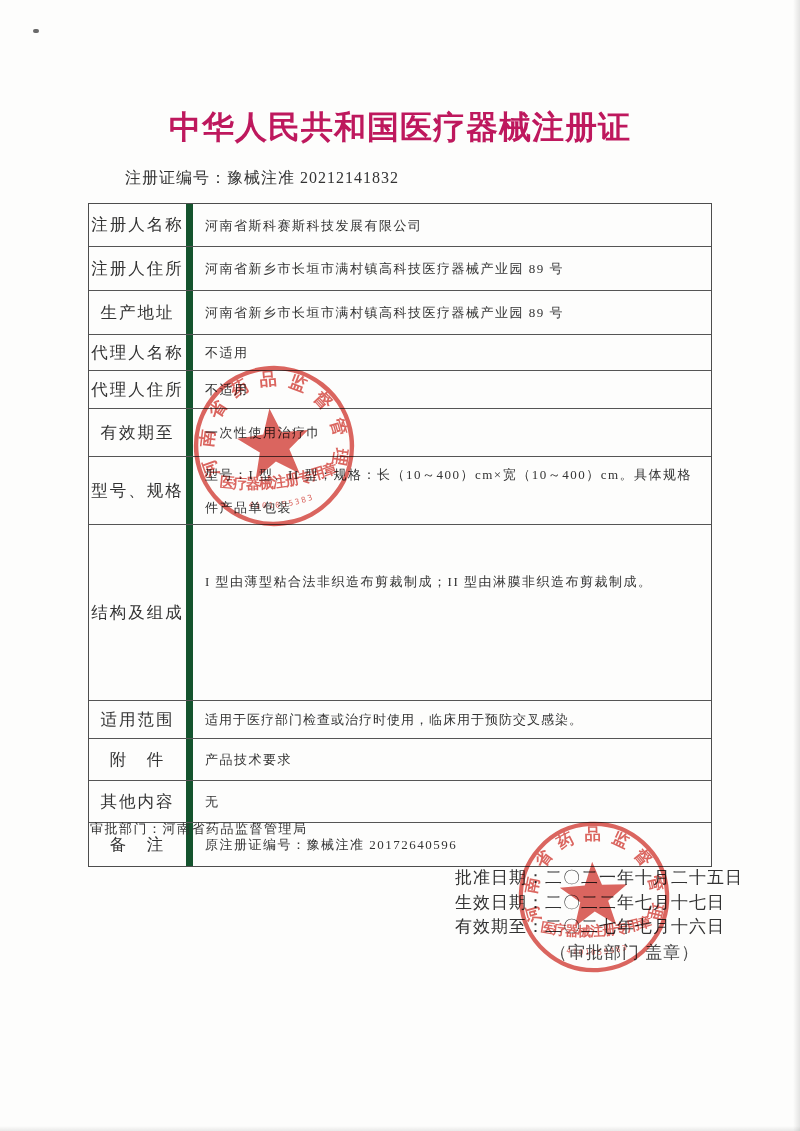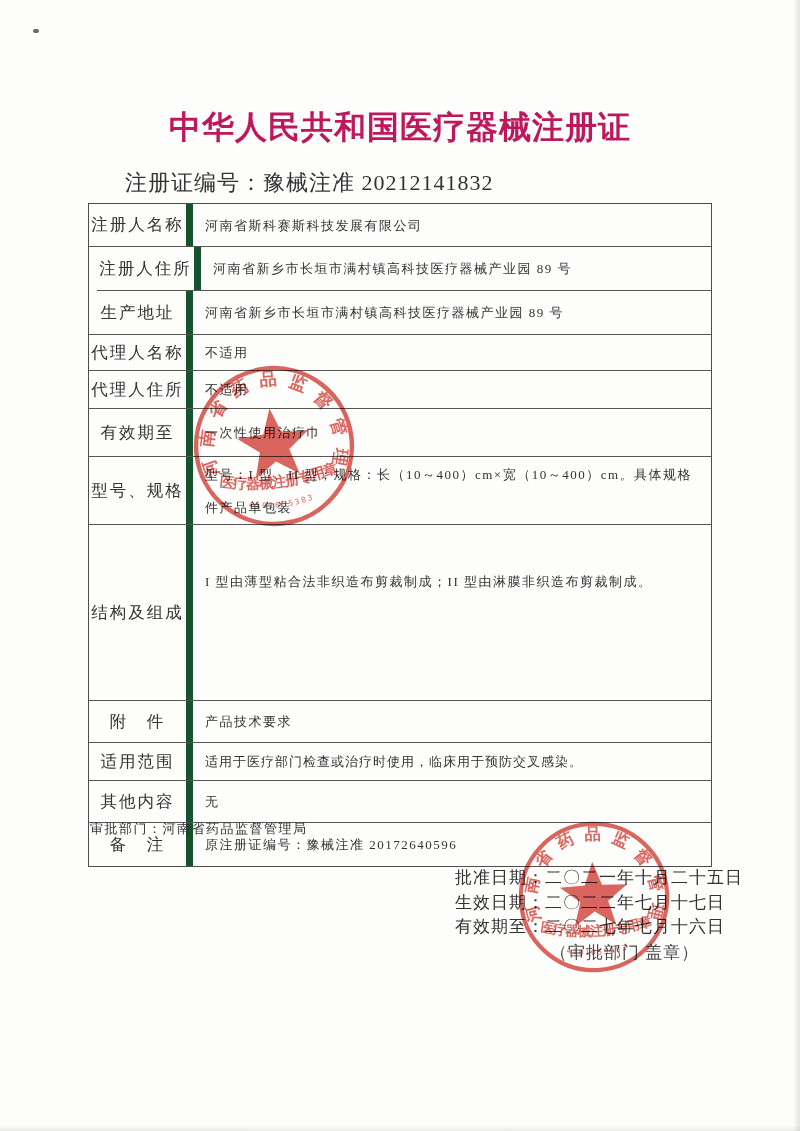--- a/index.html
+++ b/index.html
@@ -23,21 +23,21 @@
   .speck{position:absolute;left:33px;top:29px;width:6px;height:4px;background:#6a6a6a;border-radius:2px;}
   .title{
     position:absolute;left:0;top:106px;width:100%;
     margin:0;text-align:center;
     font-size:32px;font-weight:bold;color:#be185d;
     letter-spacing:1px;
     font-family:"Liberation Serif","DejaVu Serif",serif;
   }
   .cert-no{
     position:absolute;left:125px;top:168px;
-    font-size:22px;color:#333;letter-spacing:1px;
+    font-size:16px;color:#333;letter-spacing:1px;
   }
   
   .cert-table{
     position:absolute;left:88px;top:203px;width:624px;
     border:1.6px solid #4d4d4d;
     box-sizing:border-box;
     background:transparent;
   }
   .row{display:flex;box-sizing:border-box;border-bottom:1px solid #555;}
   .row:last-child{border-bottom:none;}
@@ -48,21 +48,21 @@
     text-align:center;
     font-size:16.5px;letter-spacing:2px;color:#333;
     flex-shrink:0;
   }
   .value{
     flex:1;display:flex;align-items:center;
     padding:4px 8px 4px 12px;
     font-size:13px;letter-spacing:1.5px;color:#333;
     line-height:33px;
   }
-  .r1{height:43px;}  .r2{height:44px;margin-left:8px;}  .r3{height:44px;}
+  .r1{height:43px;}  .r2{height:44px;}  .r3{height:44px;}
   .r4{height:36px;}  .r5{height:38px;}  .r6{height:48px;}
   .r7{height:68px;}  .r8{height:176px;}
   .r9{height:38px;}  .r10{height:42px;} .r11{height:42px;} .r12{height:43px;}
   .r8 .value{align-items:flex-start;padding-top:40px;}
   .r9 .value{letter-spacing:1px;}
   
   .dept-line{
     position:absolute;left:90px;top:820px;
     font-size:13px;letter-spacing:1.5px;color:#333;
   }
@@ -117,27 +117,27 @@
       <div class="cell value">一次性使用治疗巾</div>
     </div>
     <div class="row r7">
       <div class="cell label">型号、规格</div>
       <div class="cell value">型号：I 型、II 型；规格：长（10～400）cm×宽（10～400）cm。具体规格件产品单包装</div>
     </div>
     <div class="row r8">
       <div class="cell label">结构及组成</div>
       <div class="cell value">I 型由薄型粘合法非织造布剪裁制成；II 型由淋膜非织造布剪裁制成。</div>
     </div>
+    <div class="row r9">
+      <div class="cell label">适用范围</div>
+      <div class="cell value">适用于医疗部门检查或治疗时使用，临床用于预防交叉感染。</div>
+    </div>
     <div class="row r10">
       <div class="cell label">附　件</div>
       <div class="cell value">产品技术要求</div>
-    </div>
-    <div class="row r9">
-      <div class="cell label">适用范围</div>
-      <div class="cell value">适用于医疗部门检查或治疗时使用，临床用于预防交叉感染。</div>
     </div>
     <div class="row r11">
       <div class="cell label">其他内容</div>
       <div class="cell value">无</div>
     </div>
     <div class="row r12">
       <div class="cell label">备　注</div>
       <div class="cell value">原注册证编号：豫械注准 20172640596</div>
     </div>
   </div>

